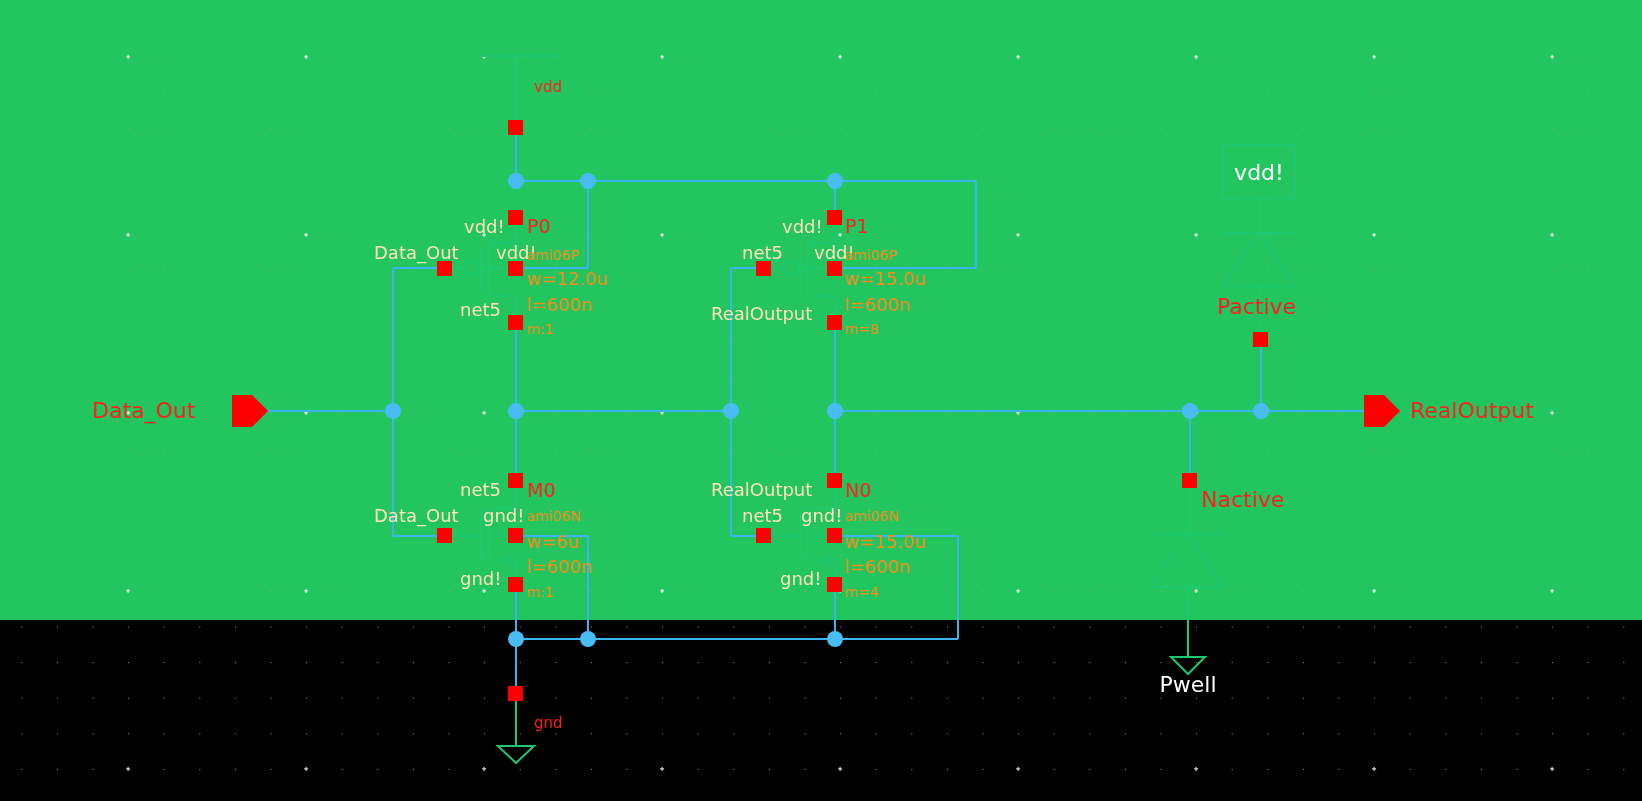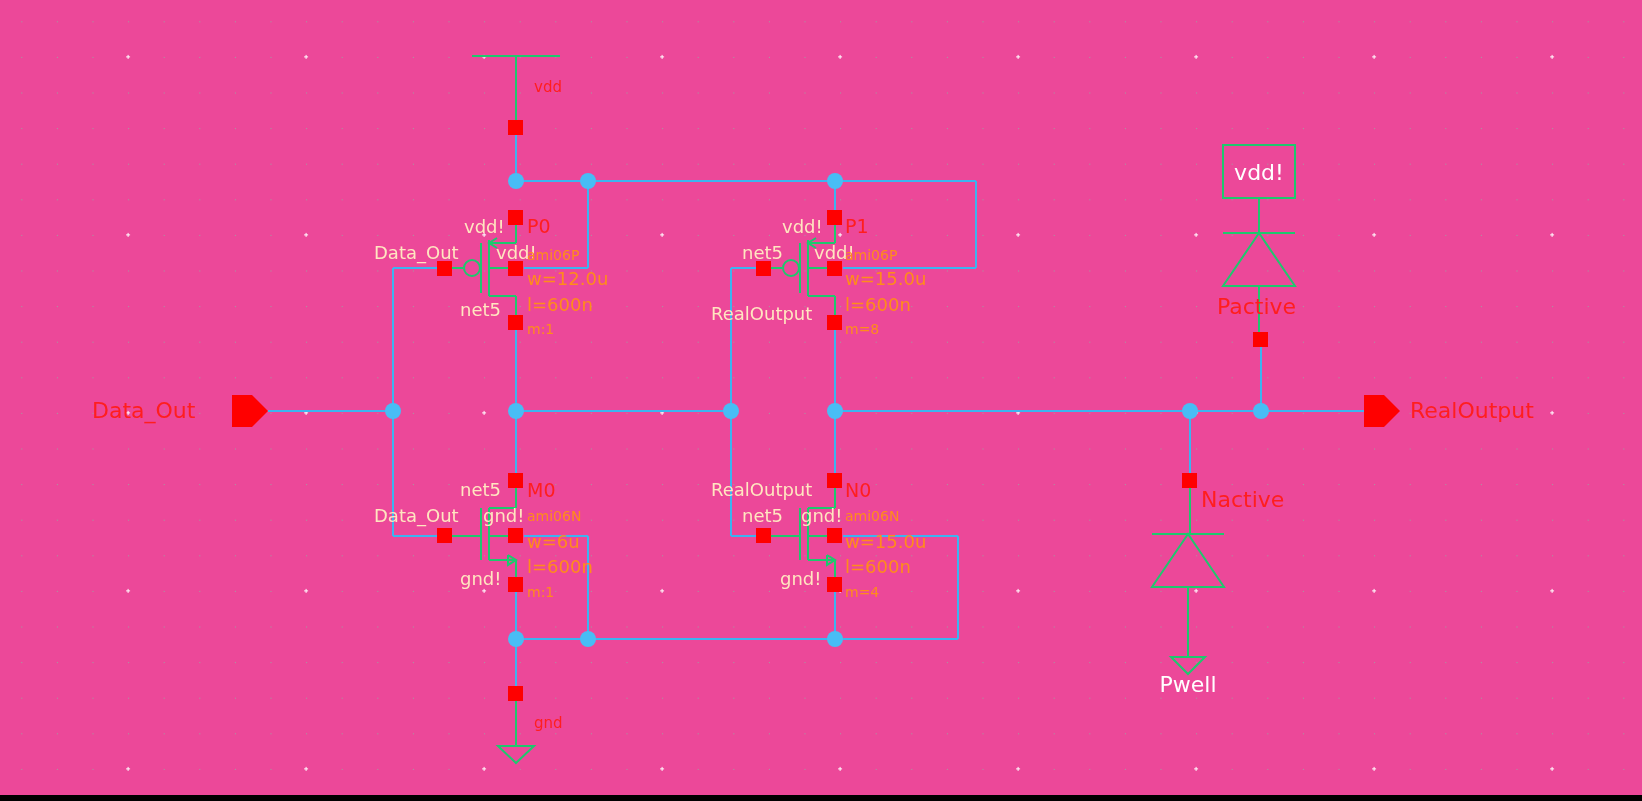--- a/index.html
+++ b/index.html
@@ -1,17 +1,17 @@
 <!DOCTYPE html>
 <html><head>
 <meta charset="utf-8">
 <style>
   html, body { margin: 0; padding: 0; background: #000; }
   body { width: 1642px; height: 801px; overflow: hidden; position: relative; }
-  #canvas { position: absolute; left: 0; top: 0; width: 1642px; height: 795px; background: #ec4899; }
+  #canvas { position: absolute; left: 0; top: 0; width: 1642px; height: 620px; background: #22c55e; }
   svg text { font-family: "DejaVu Sans", sans-serif; }
   .wire { stroke: #3cb4f0; stroke-width: 2; fill: none; }
   .sym { stroke: #1ec86e; stroke-width: 2; fill: none; }
   .pin { fill: #ff0000; }
   .dot { fill: #48bdf5; }
   .pinlabel { fill: #ffe6c0; font-size: 18px; }
   .inst { fill: #ff1e1e; font-size: 19px; }
   .param { fill: #ff8c1a; font-size: 18px; }
   .paramsm { fill: #ff8c1a; font-size: 14px; }
   .netlab { fill: #ff1e1e; font-size: 22px; }

